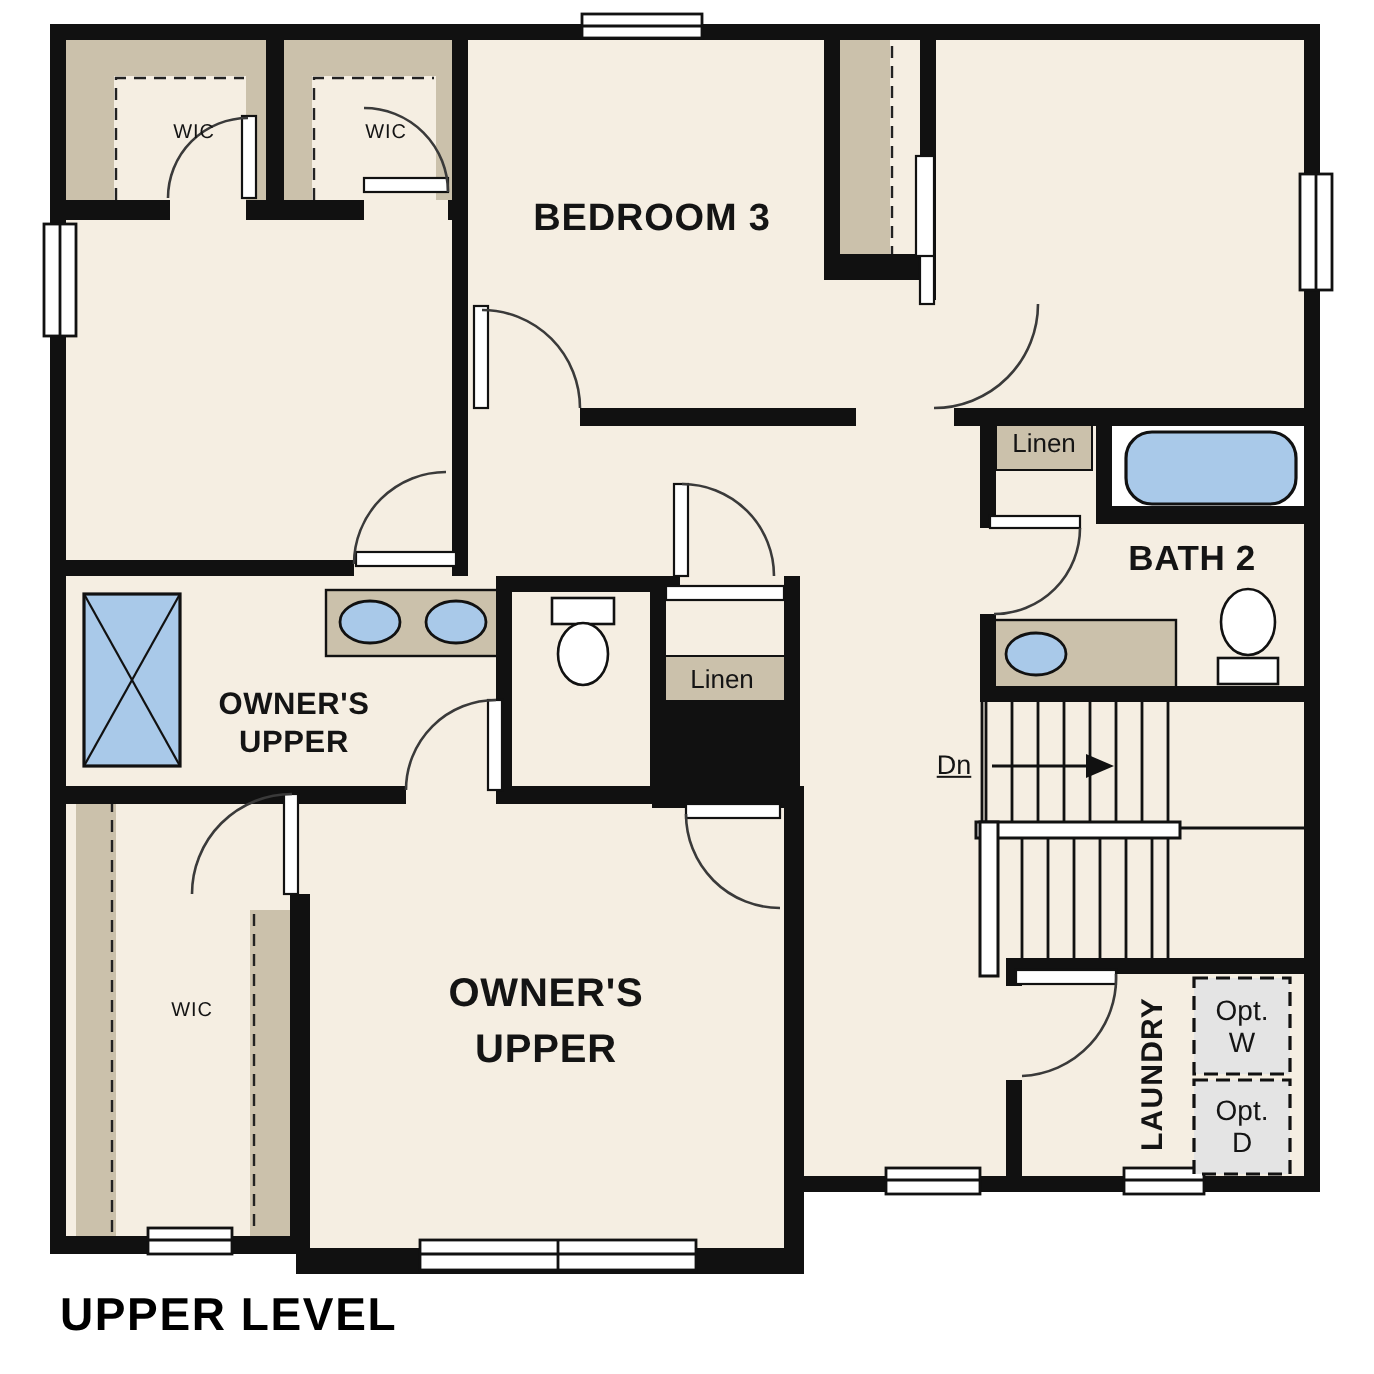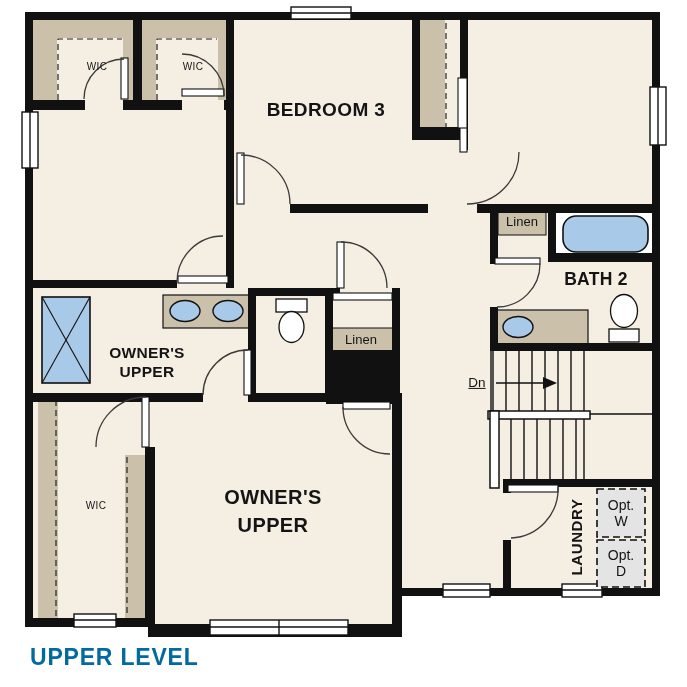--- a/index.html
+++ b/index.html
@@ -12,21 +12,21 @@
   .room-sm{font-weight:bold;font-size:15.5px;letter-spacing:.3px;line-height:19px;}
   .suite{font-weight:bold;font-size:20px;letter-spacing:.4px;line-height:28px;}
   .bath2{font-weight:bold;font-size:17.5px;letter-spacing:.3px;}
   .small{font-size:10px;letter-spacing:.4px;}
   .linen{font-size:13px;}
   .dn{font-size:13.5px;text-decoration:underline;}
   .laundry{font-weight:bold;font-size:15px;letter-spacing:.6px;
            transform:translate(-50%,-50%) rotate(-90deg);}
   .opt{font-size:14px;line-height:16px;text-align:center;}
   .title{position:absolute;left:30px;top:644px;transform:none;font-weight:bold;
-         font-size:23px;letter-spacing:.8px;color:#0369a1;}
+         font-size:23px;letter-spacing:.8px;color:#000000;}
 </style>
 </head>
 <body>
 
 <div id="canvas">
 
 <svg id="plan-svg" width="687" height="687" viewBox="0 0 687 687">
 
   <g>
     <rect x="25" y="12" width="635" height="584" fill="#f5eee2"></rect>

